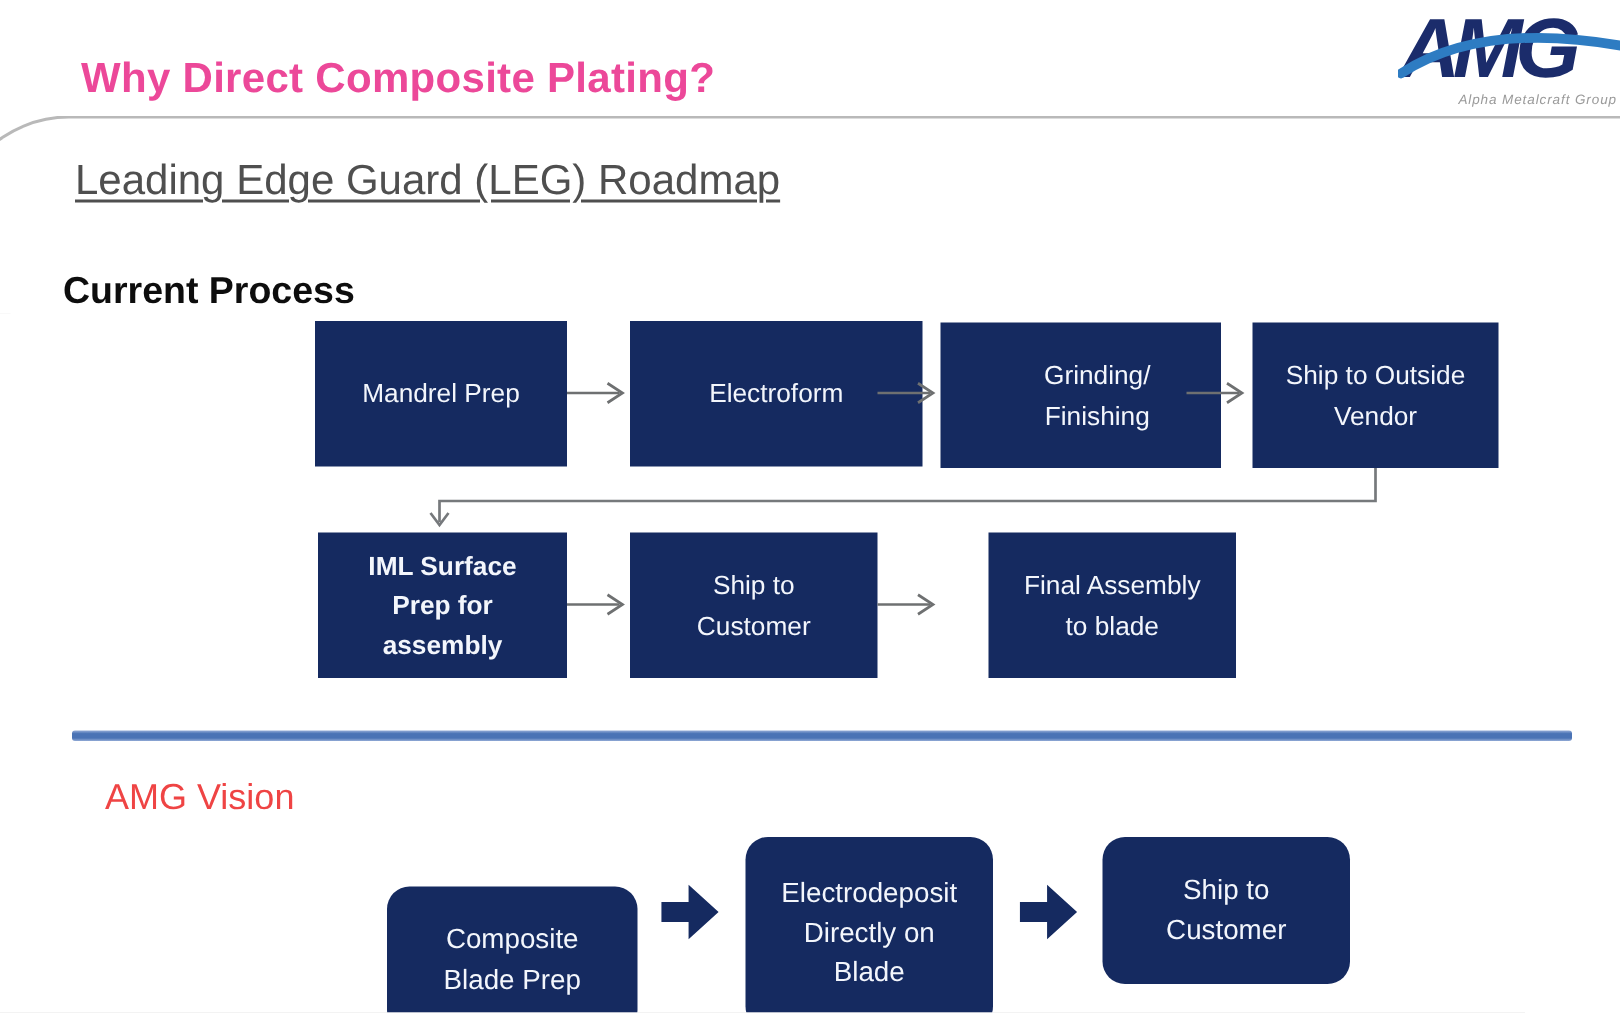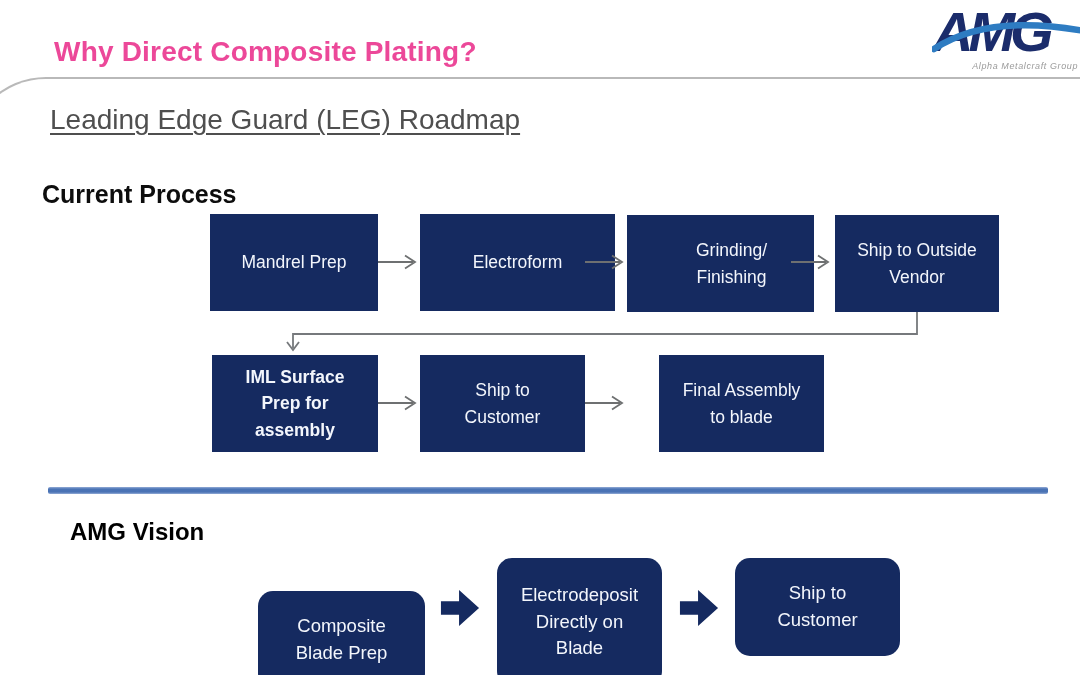--- a/index.html
+++ b/index.html
@@ -22,21 +22,21 @@
     position:absolute;left:0;top:59px;width:146px;text-align:right;
     font-size:9px;font-style:italic;font-weight:normal;color:#9a9a9a;letter-spacing:.6px;
   }
   
   .subtitle{
     position:absolute;left:50px;top:104px;
     font-size:28px;font-weight:normal;color:#4f4f4f;
     text-decoration:underline;text-decoration-thickness:2px;text-underline-offset:4px;
   }
   .h-current{position:absolute;left:42px;top:180px;font-size:25px;font-weight:bold;color:#0d0d0d;}
-  .h-vision{position:absolute;left:70px;top:518px;font-size:24px;font-weight:bold;color:#000000;}
+  .h-vision{position:absolute;left:70px;top:518px;font-size:24px;font-weight:normal;color:#ef4444;}
   
   .pbox{
     position:absolute;background:#152a60;color:#f3f6fc;
     display:flex;align-items:center;justify-content:center;text-align:center;
     font-size:17.5px;line-height:1.5;white-space:pre-line;
   }
   .b1{left:210px;top:214px;width:168px;height:97px;}
   .b2{left:420px;top:214px;width:195px;height:97px;}
   .b3{left:627px;top:215px;width:165px;height:97px;padding-left:22px;}
   .b4{left:835px;top:215px;width:164px;height:97px;}

